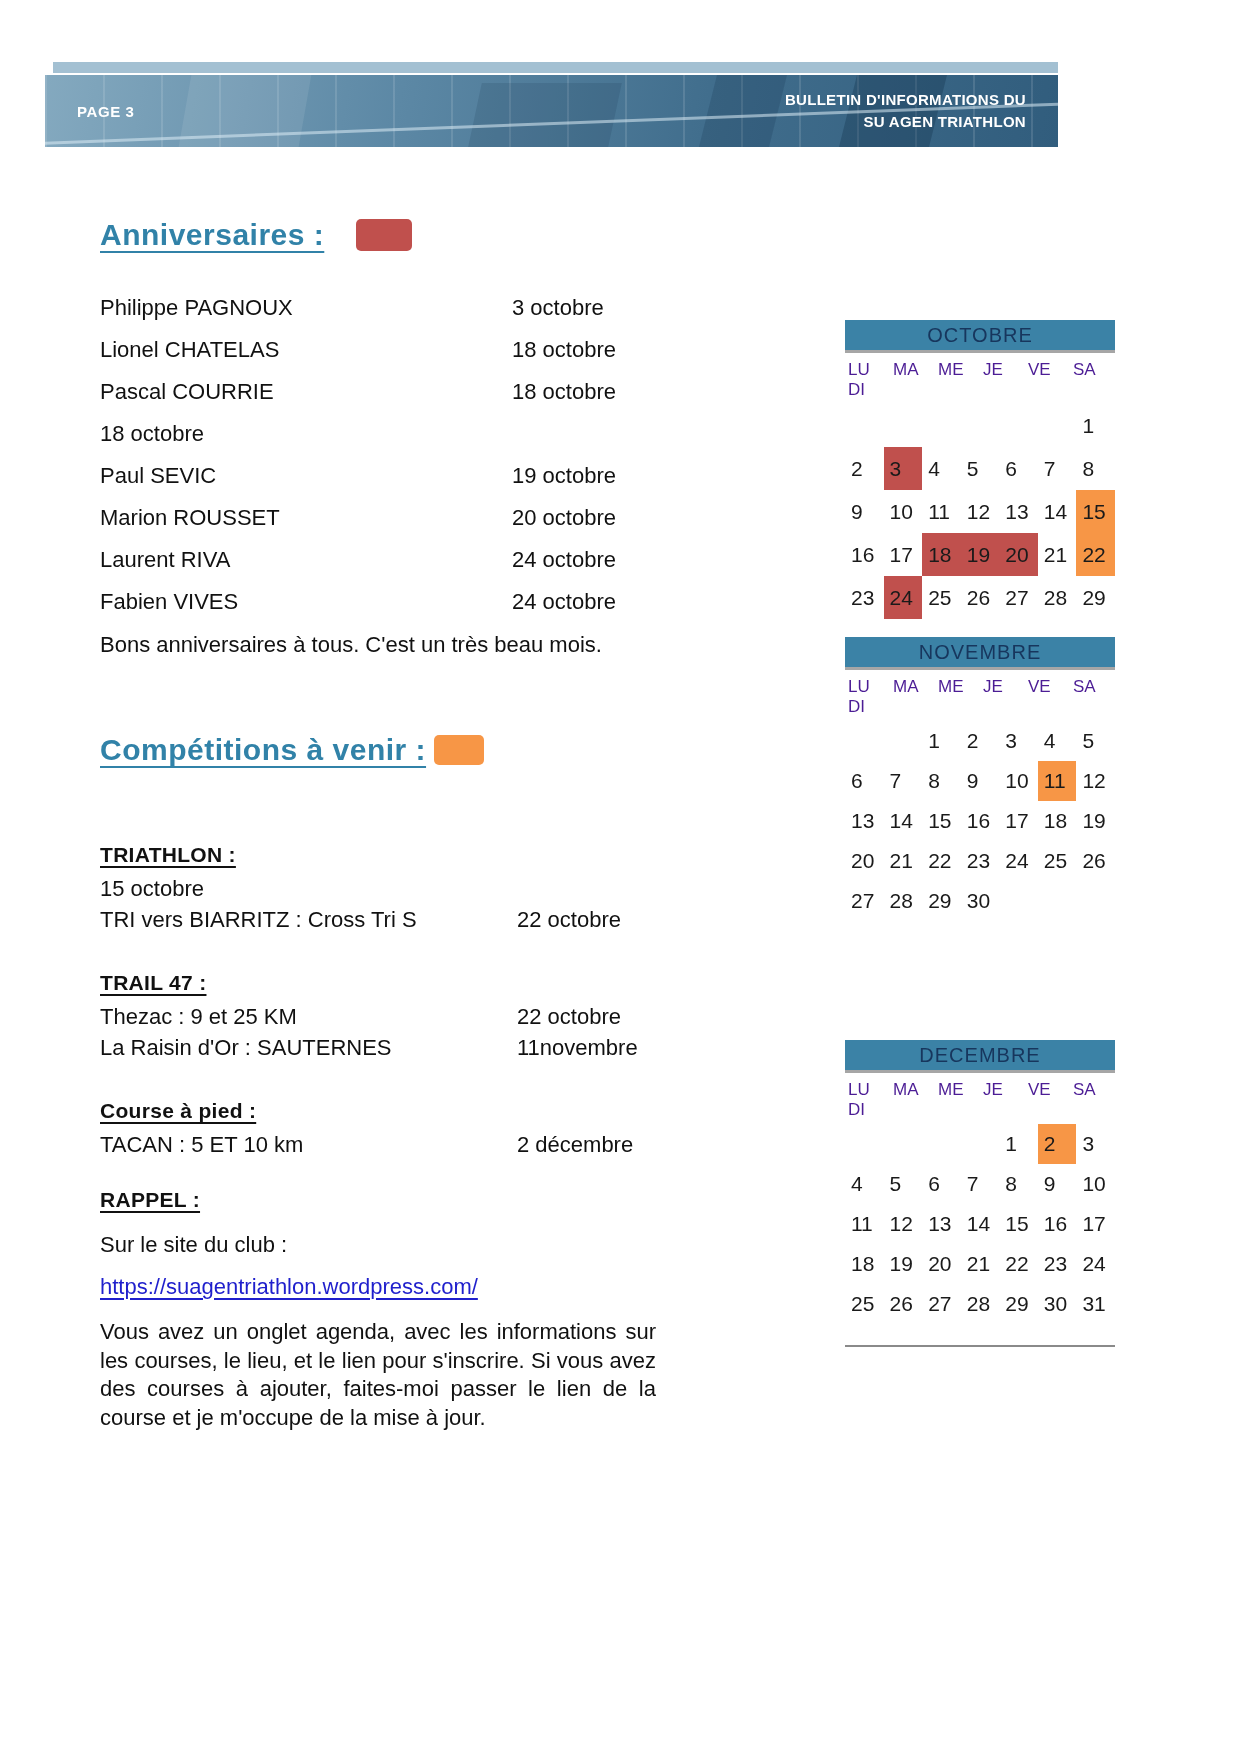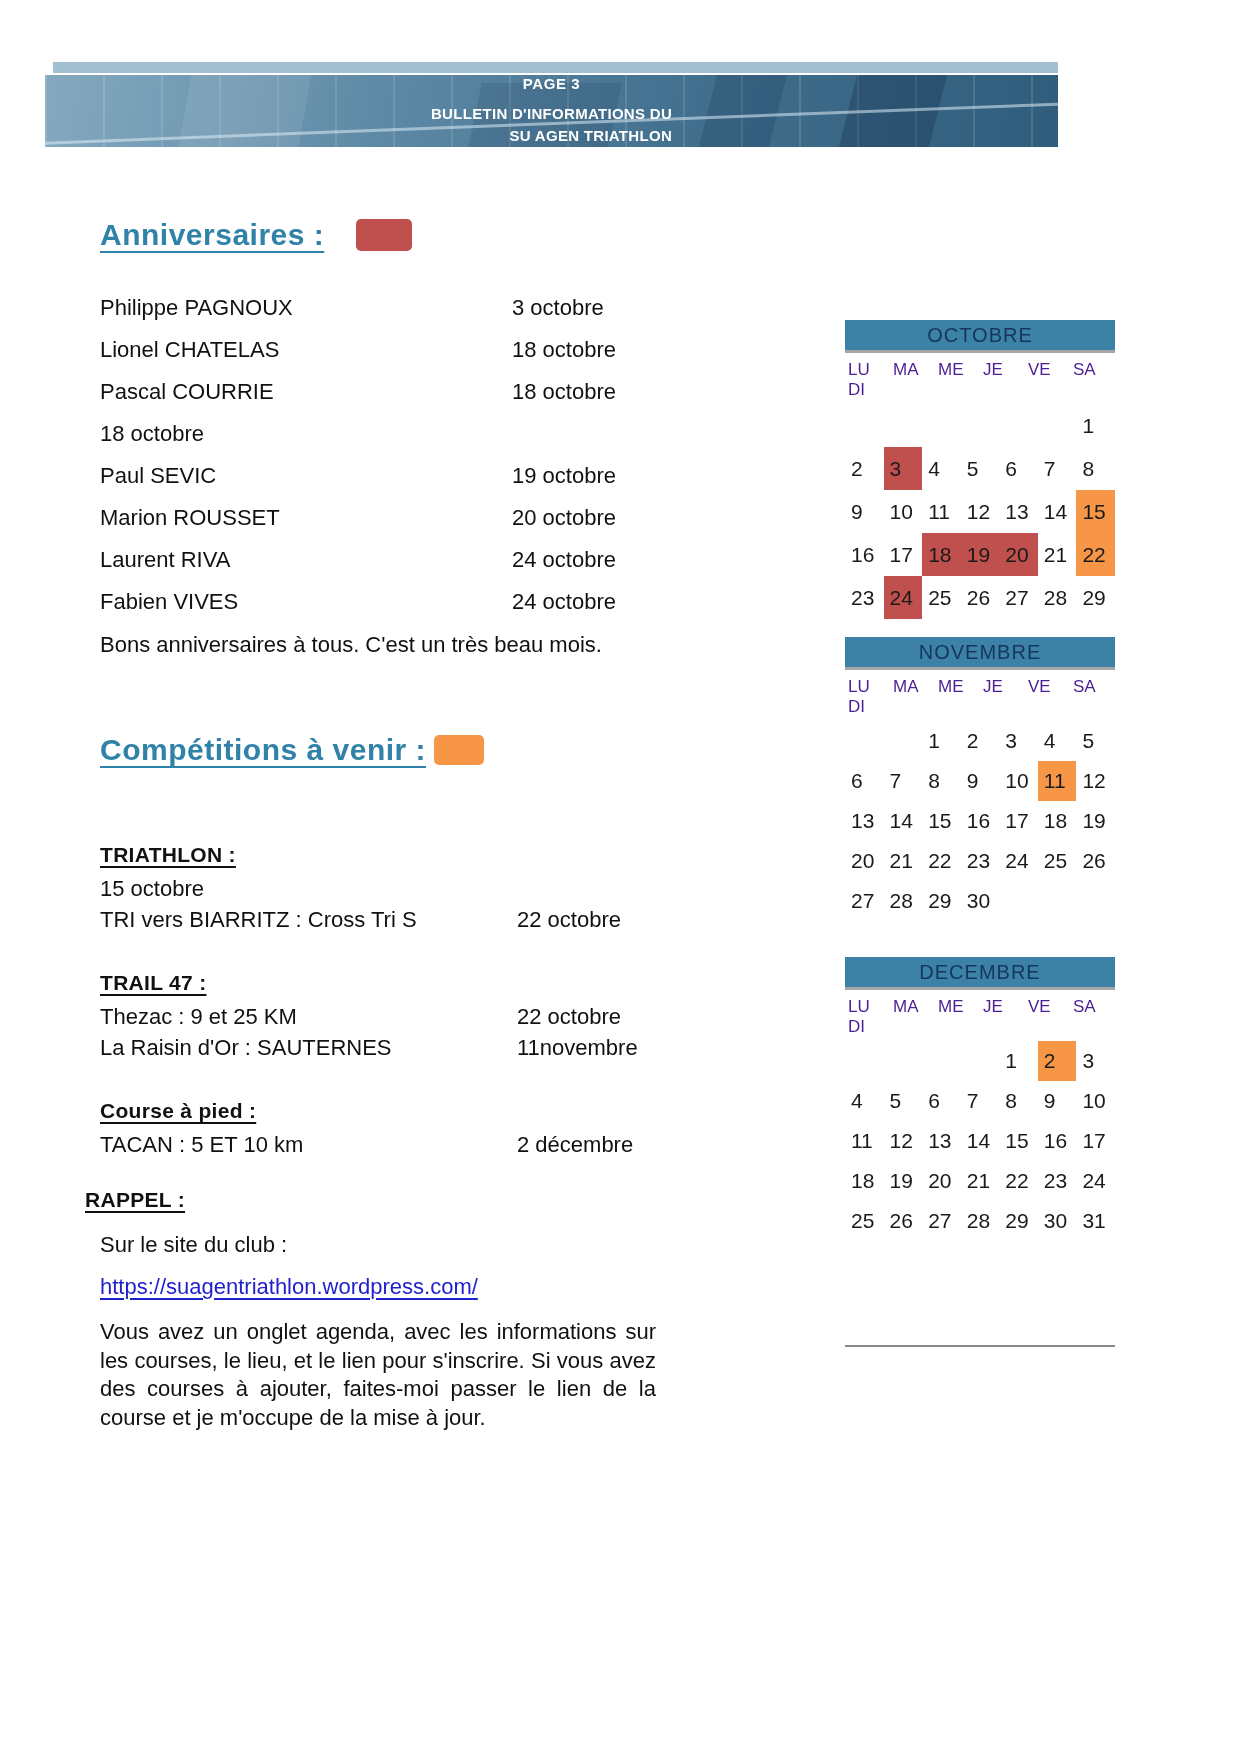--- a/index.html
+++ b/index.html
@@ -3,21 +3,21 @@
 <meta charset="utf-8">
 <style>
   html,body{margin:0;padding:0;background:#fff;}
   .page{position:relative;width:1240px;height:1754px;background:#ffffff;overflow:hidden;
         font-family:"Liberation Sans","DejaVu Sans",sans-serif;color:#111;}
 
   
   .strip{position:absolute;left:53px;top:62px;width:1005px;height:11px;background:#a3c0d2;}
   .band{position:absolute;left:45px;top:75px;width:1013px;height:72px;overflow:hidden;
         display:flex;align-items:center;justify-content:space-between;
-        padding:0 32px;box-sizing:border-box;color:#fff;flex-direction:column;}
+        padding:0 32px;box-sizing:border-box;color:#fff;}
   .band-art{position:absolute;inset:0;
         background:linear-gradient(100deg,#84a9bf,#5c88a5 35%,#416e8d 65%,#315d7d);}
   .band-art i{position:absolute;display:block;}
   .seams{inset:0;background:repeating-linear-gradient(90deg,rgba(255,255,255,.12) 0 2px,rgba(255,255,255,0) 2px 58px);}
   .a2{right:120px;top:0;bottom:0;width:90px;background:rgba(12,40,66,.28);transform:skewX(-14deg);}
   .a3{right:280px;top:0;bottom:0;width:70px;background:rgba(12,40,66,.18);transform:skewX(-14deg);}
   .a4{left:-20px;top:46px;width:110%;height:3px;background:rgba(220,236,245,.55);transform:rotate(-2.2deg);}
   .a5{left:140px;top:0;bottom:0;width:120px;background:rgba(255,255,255,.09);transform:skewX(-10deg);}
   .a6{left:430px;top:8px;bottom:0;width:140px;background:rgba(10,35,60,.12);transform:skewX(-12deg);}
   .page-label{position:relative;z-index:2;font-size:15px;font-weight:bold;letter-spacing:.6px;}
@@ -42,31 +42,31 @@
 
   
   #competition-sections{position:absolute;left:100px;top:843px;width:560px;}
   .comp-sec{margin-bottom:36px;}
   .comp-title{font-size:21px;font-weight:bold;text-decoration:underline;
         text-decoration-thickness:2px;text-underline-offset:4px;height:30px;letter-spacing:.3px;}
   .comp-item{display:flex;font-size:22px;line-height:31px;}
   .comp-label{width:417px;}
 
   
-  .rappel-title{position:absolute;left:85px;top:1188px;font-size:21px;font-weight:bold;
+  .rappel-title{position:absolute;left:100px;top:1188px;font-size:21px;font-weight:bold;
         text-decoration:underline;text-decoration-thickness:2px;text-underline-offset:4px;letter-spacing:.3px;}
   .rappel-intro{position:absolute;left:100px;top:1232px;margin:0;font-size:22px;}
   .club-link{position:absolute;left:100px;top:1274px;font-size:22px;
         color:var(--link-blue,#1f1fcc);text-underline-offset:4px;}
   .rappel-text{position:absolute;left:100px;top:1318px;width:556px;margin:0;
         font-size:22px;line-height:28.5px;text-align:justify;}
 
   
   .calendar{position:absolute;left:845px;width:270px;}
-  .cal0{top:320px;}.cal1{top:637px;}.cal2{top:957px;}
+  .cal0{top:320px;}.cal1{top:637px;}.cal2{top:1040px;}
   .cal-bar{height:30px;background:var(--calendar-teal,#3b82a6);border-bottom:3px solid #a6a6a6;
         display:flex;align-items:center;justify-content:center;
         font-size:20px;color:#17365d;letter-spacing:1px;}
   .cal-weekdays{display:grid;grid-template-columns:repeat(6,1fr);margin-top:7px;
         font-size:17px;color:#4c1d95;}
   .cal-weekdays span{padding-left:3px;}
   .cal-grid{display:grid;grid-template-columns:repeat(7,1fr);grid-auto-rows:43px;
         margin-top:4px;font-size:21px;color:#1a1a1a;}
   .cal1 .cal-grid,.cal2 .cal-grid{grid-auto-rows:40px;}
   .cal-cell{display:flex;align-items:center;padding-left:6px;box-sizing:border-box;}

